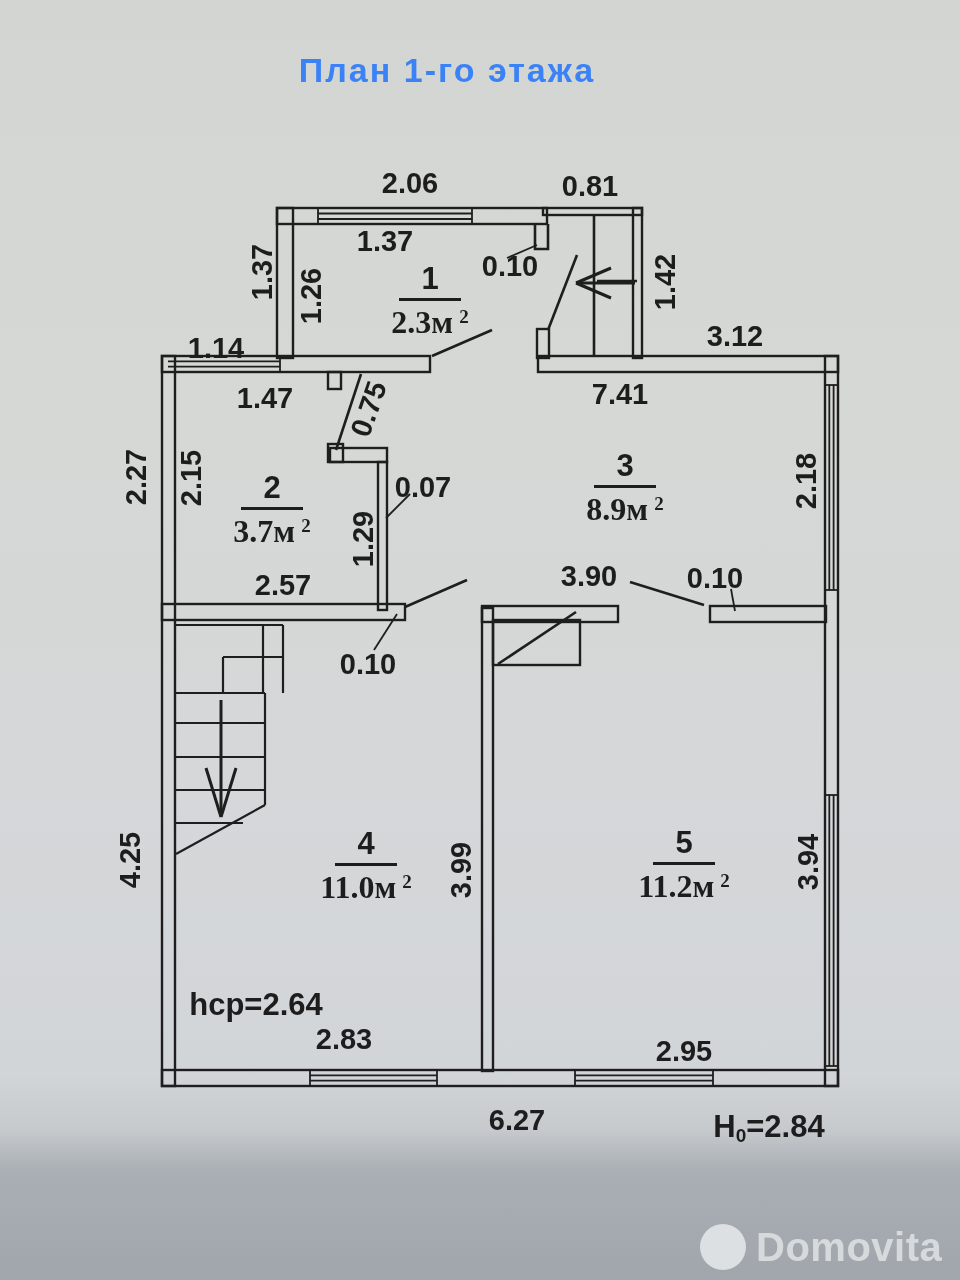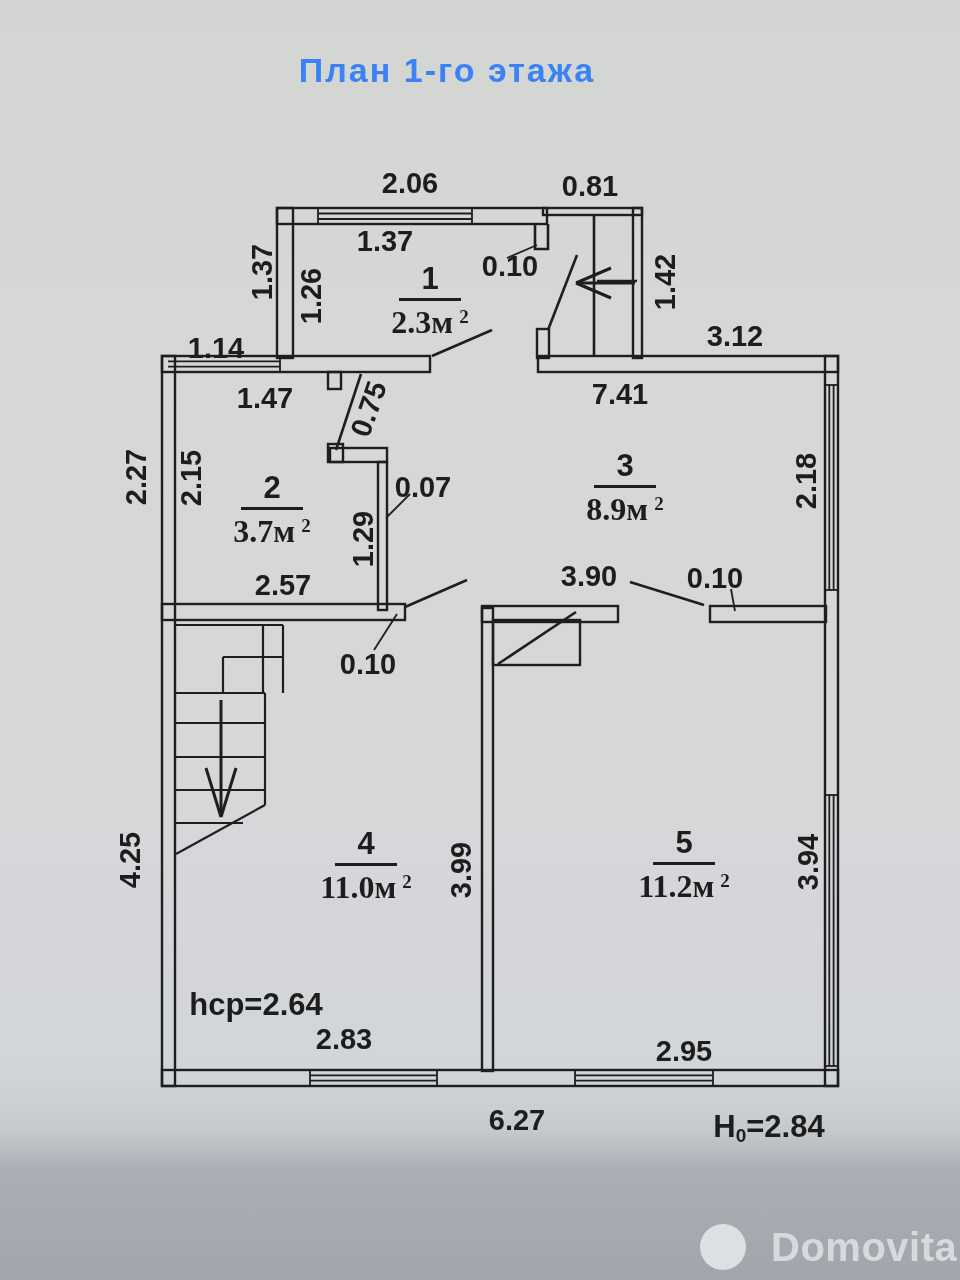--- a/index.html
+++ b/index.html
@@ -32,21 +32,21 @@
   .room .ra{font-size:32px;line-height:1;white-space:nowrap;font-family:Liberation Serif, serif;}
   .room .ra sup{font-size:19px;margin-left:6px;vertical-align:10px;}
   #watermark{
     position:absolute;left:700px;top:1222px;height:50px;
     display:flex;align-items:center;
   }
   #watermark .dot{
     width:46px;height:46px;border-radius:50%;background:#dde0e3;flex:0 0 auto;
   }
   #watermark .brand{
-    margin-left:25px;font-size:40px;font-weight:600;color:#d7dadd;letter-spacing:0.5px;
+    margin-left:10px;font-size:40px;font-weight:600;color:#d7dadd;letter-spacing:0.5px;
   }
 </style>
 </head>
 <body>
 
 <svg id="plan-svg" width="960" height="1280" viewBox="0 0 960 1280">
 
   <g stroke="#1e1e1e" stroke-width="2.4" fill="none">
     <rect x="277" y="208" width="270" height="16"></rect>
     <rect x="543" y="208" width="99" height="7"></rect>

